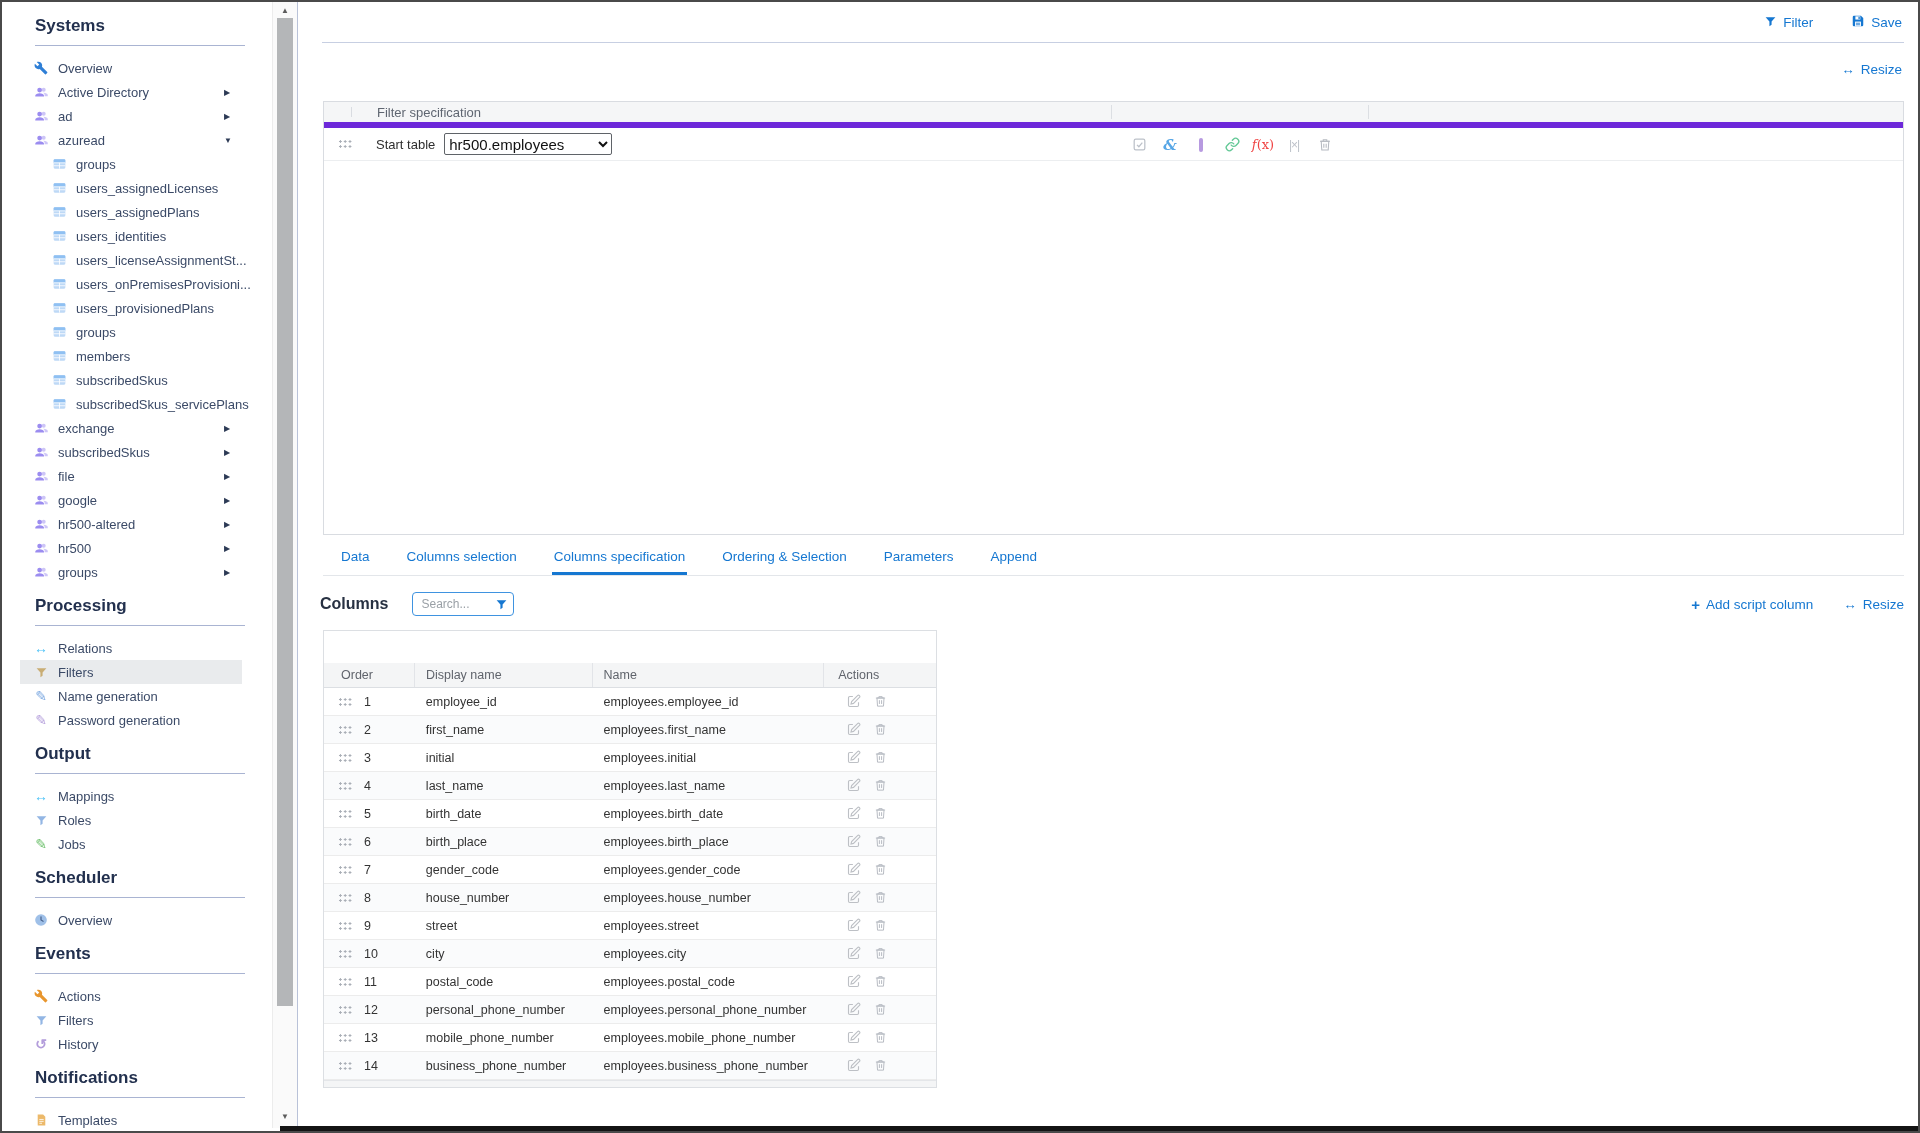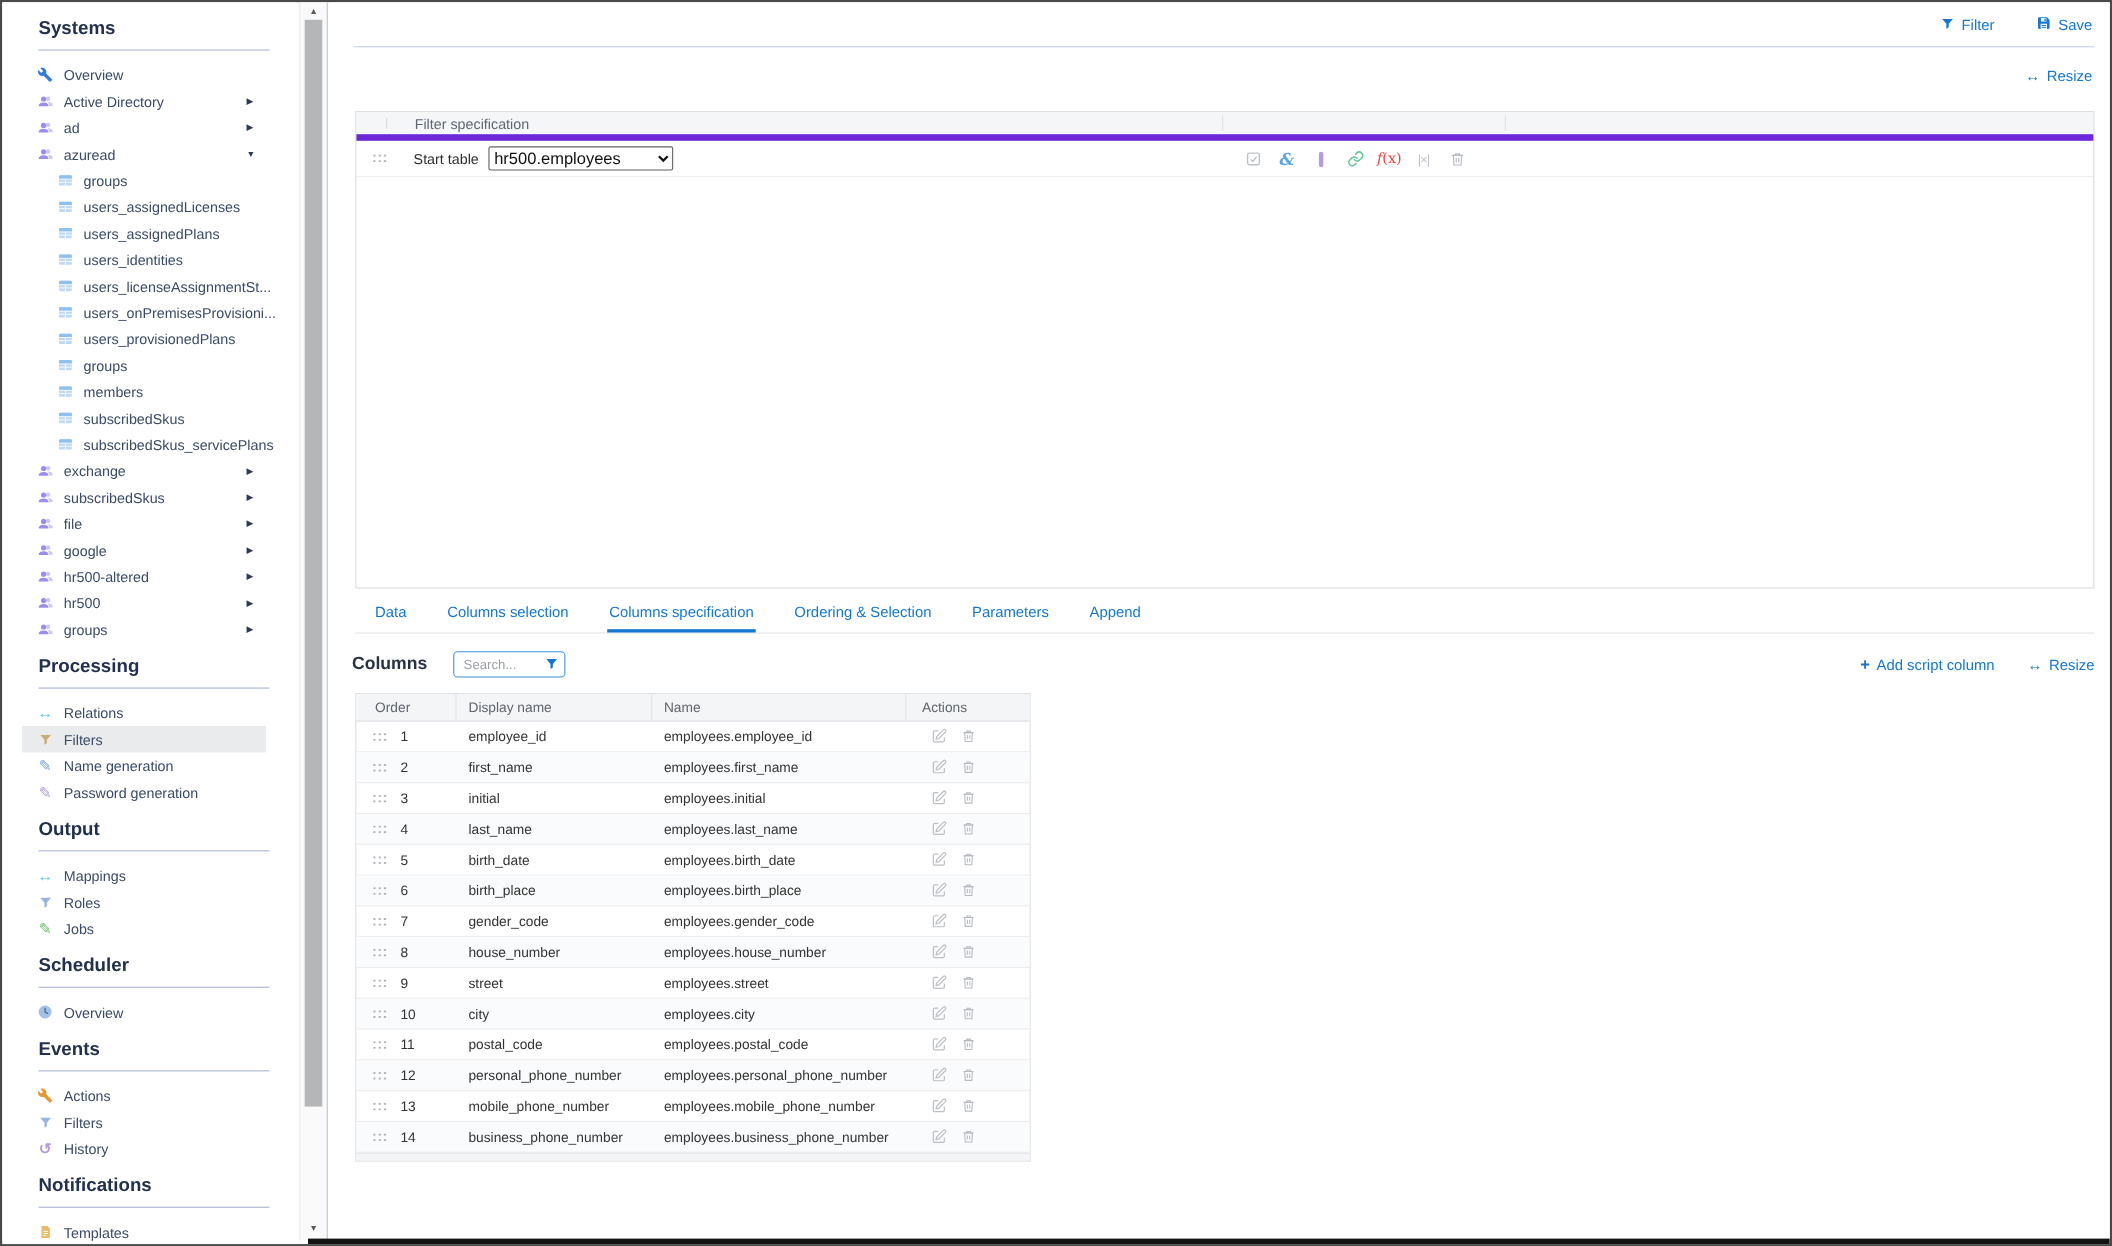--- a/index.html
+++ b/index.html
@@ -82,21 +82,21 @@
   .search-wrap input { width:100%; height:100%; border:1px solid #3f93e0; border-radius:4px;
                        padding:0 24px 0 8px; font-size:12px; color:#4d7c0f;
                        font-family:"Liberation Sans",sans-serif; outline:none; }
   .search-wrap input::placeholder { color:#9aa0a6; }
   .search-funnel { position:absolute; right:6px; top:5px; cursor:pointer; }
   .colbar-right { margin-left:auto; display:flex; gap:30px; }
 
   .ctable { position:absolute; left:24px; top:628px; width:614px;
             border:1px solid #dcdfe3; background:#fff; font-size:12.5px; }
   .t-head { display:flex; height:25px; background:#f4f5f6; color:#60646c;
-            border-bottom:1px solid #dcdfe3; align-items:center; }
+            border-bottom:1px solid #dcdfe3; align-items:center;margin-top:32px; }
   .t-head > div { position:relative; height:100%; display:flex; align-items:center;
                   border-right:1px solid #e2e4e8; }
   .th-order { width:91px; padding-left:17px; }
   .th-dn { width:178px; padding-left:11px; }
   .th-nm { width:232px; padding-left:11px; }
   .th-act { width:112px; padding-left:14px; border-right:none !important; }
   .t-row { display:flex; align-items:center; height:28px; border-bottom:1px solid #ececec;
            color:#333; }
   .t-row.alt { background:#fafbfc; }
   .c-order { width:91px; display:flex; align-items:center; padding-left:14px; gap:11px; }

